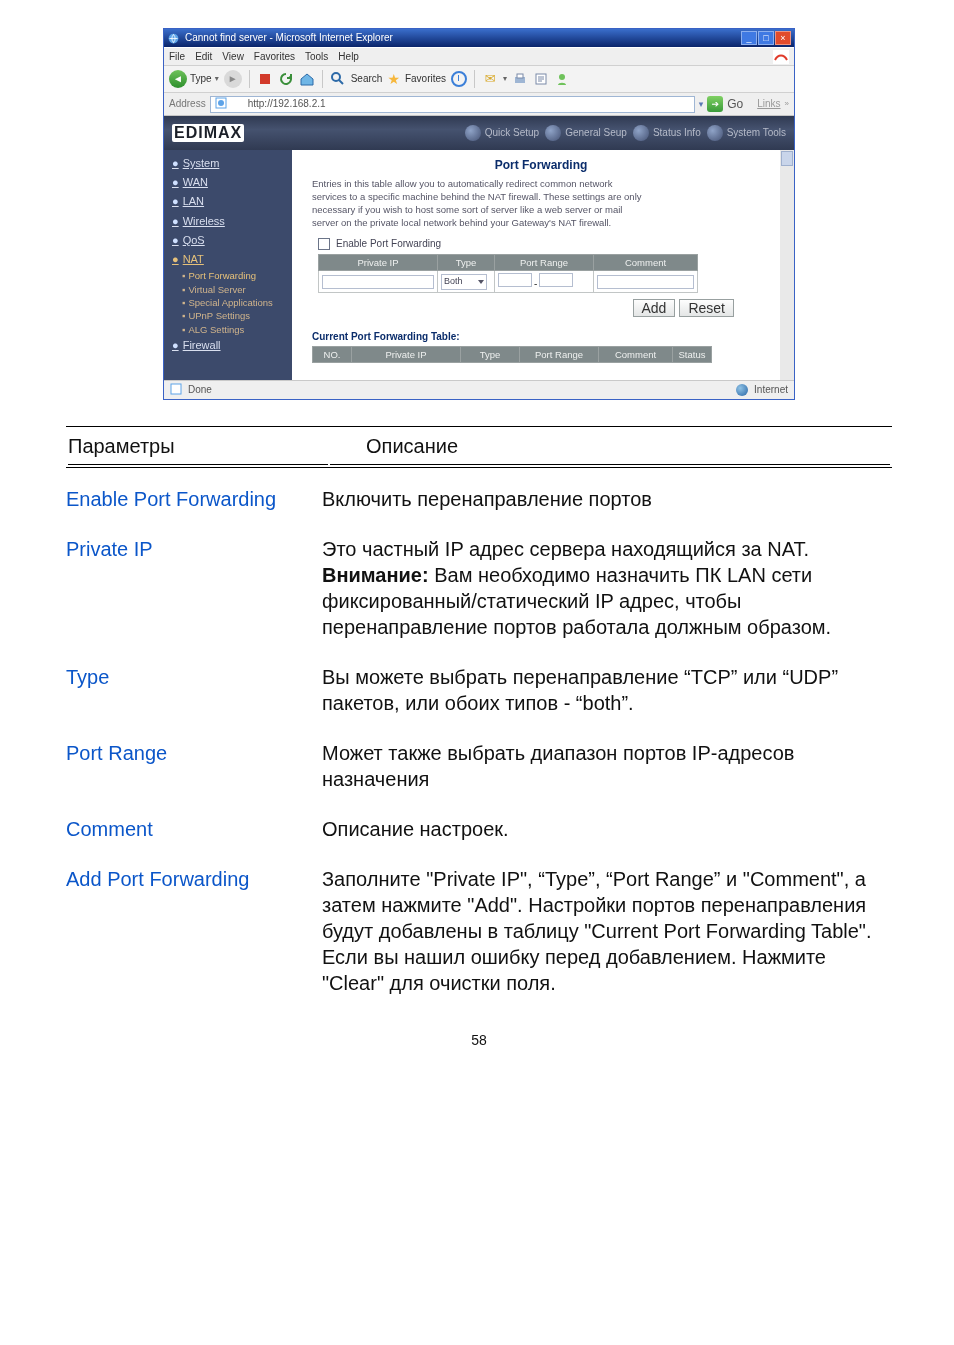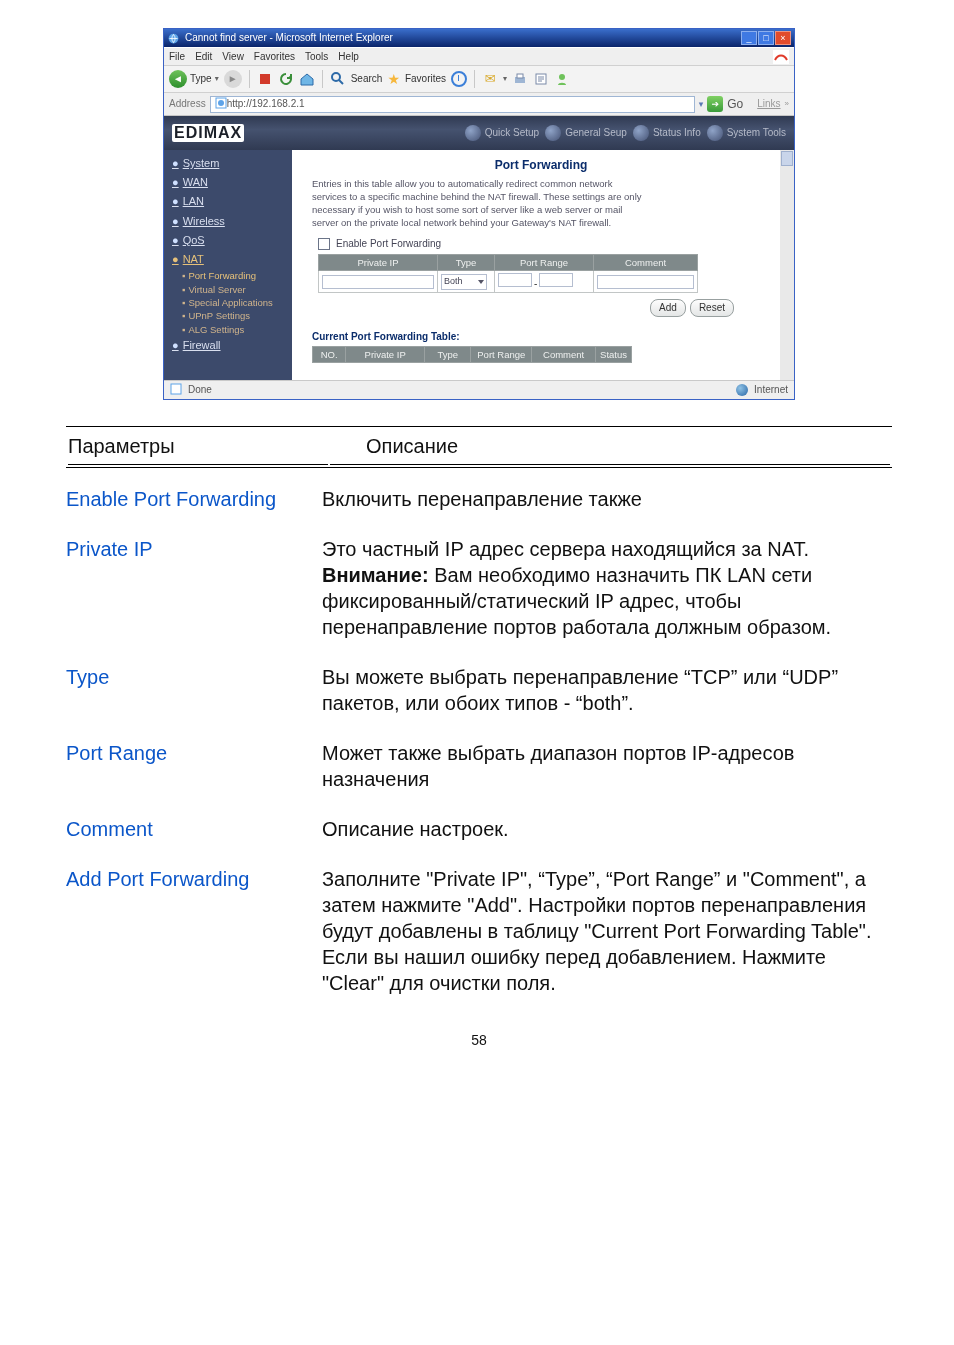--- a/index.html
+++ b/index.html
@@ -38,21 +38,21 @@
   .back-circle{width:18px;height:18px;border-radius:50%;background:linear-gradient(#6fc25b,#2d8f2d);display:flex;align-items:center;justify-content:center;color:#fff;font-size:10px;}
   .fwd-circle{width:18px;height:18px;border-radius:50%;background:#d9d9d9;display:flex;align-items:center;justify-content:center;color:#888;font-size:10px;}
   .sep{width:1px;height:18px;background:#c8c8c8;margin:0 2px;}
   .star{color:#f6b73c;font-size:14px;line-height:1;}
   .hist-ico{width:16px;height:16px;border-radius:50%;border:2px solid #3b7fd8;box-sizing:border-box;position:relative;}
   .hist-ico::after{content:"";position:absolute;left:45%;top:20%;width:1px;height:45%;background:#3b7fd8;}
   .mail-ico{color:#d9aa2c;font-size:13px;}
 
   .addressbar{height:22px;background:#efefef;border-bottom:1px solid #c6c6c6;display:flex;align-items:center;gap:4px;padding:0 5px;color:#555;}
   .addr-label{color:#777;font-size:10px;}
-  .addr-field{flex:1;height:15px;border:1px solid #9fb6d4;background:#fff;display:flex;align-items:center;padding:0 4px;color:#555;font-size:10px;gap:0;}
+  .addr-field{flex:1;height:15px;border:1px solid #9fb6d4;background:#fff;display:flex;align-items:center;padding:0 4px;color:#555;font-size:10px;gap:21px;}
   .go-btn{width:16px;height:16px;border-radius:3px;background:linear-gradient(#7fd063,#3a9b3a);display:flex;align-items:center;justify-content:center;color:#fff;font-size:9px;}
   .links-label{color:#999;font-size:10px;text-decoration:underline;}
 
   
   .router-hdr{height:34px;background:linear-gradient(#303a52,#45526f 40%,#303a52);display:flex;align-items:center;padding:0 8px;gap:10px;color:#aab0bf;}
   .logo{font-family:Arial,sans-serif;color:#1b1f28;font-weight:900;font-size:16px;letter-spacing:1px;background:#fff;padding:1px 2px;border-radius:2px;line-height:1;}
   .hdr-tabs{margin-left:auto;display:flex;gap:6px;align-items:center;}
   .hdr-tab{display:flex;align-items:center;gap:4px;color:#b5bac8;font-size:10px;}
   .globe{width:16px;height:16px;border-radius:50%;background:radial-gradient(circle at 35% 35%,#8fa3c7,#445173);display:inline-block;}
 
@@ -71,23 +71,23 @@
   .pf-desc{color:#556;font-size:9.5px;line-height:1.35;text-align:left;max-width:330px;}
   .pf-enable{margin:8px 0 4px 6px;display:flex;align-items:center;gap:6px;color:#445;font-size:10px;}
   .pf-chk{width:10px;height:10px;border:1px solid #6b7488;background:#fff;display:inline-block;}
   .pf-input-table{margin-left:6px;width:380px;border-collapse:collapse;}
   .pf-input-table th{background:var(--table-head);color:#eef0ef;font-weight:400;font-size:9.5px;padding:2px 4px;text-align:center;border:1px solid #9aa1a1;}
   .pf-input-table td{background:#fff;border:1px solid #c2c6c6;padding:2px 3px;height:16px;}
   .inp{width:100%;height:14px;border:1px solid #b5bed0;box-sizing:border-box;font-size:9px;padding:0 2px;background:#fff;}
   .sel{font-size:9px;color:#445;height:14px;border:1px solid #b5bed0;width:40px;padding:0 2px;display:inline-flex;align-items:center;justify-content:space-between;background:#fff;}
   .sel::after{content:"";border-left:3px solid transparent;border-right:3px solid transparent;border-top:4px solid #556;margin-left:3px;}
   .btnbar{display:flex;gap:4px;justify-content:flex-end;margin:6px 36px 10px 0;}
-  .btn{height:16px;padding:0 8px;font-size:10px;border:1px solid #98a0a0;background:linear-gradient(#fdfdfd,#e4e6e6);color:#333;display:inline-flex;align-items:center;border-radius:8px;}
+  .btn{height:16px;padding:0 8px;font-size:14px;border:1px solid #98a0a0;background:linear-gradient(#fdfdfd,#e4e6e6);color:#333;display:inline-flex;align-items:center;border-radius:0;}
   .curr-label{color:#0b2d6b;font-weight:700;font-size:10px;margin:14px 0 3px 0;}
-  .curr-table{width:320px;border-collapse:collapse;}
+  .curr-table{width:400px;border-collapse:collapse;}
   .curr-table th{background:var(--table-head);color:#eef0ef;font-weight:400;font-size:9.5px;padding:2px 4px;text-align:center;border:1px solid #9aa1a1;}
 
   .statusbar{height:18px;background:#efefef;border-top:1px solid #c9c9c9;display:flex;align-items:center;gap:6px;padding:0 6px;color:#555;font-size:10px;}
   .statusbar .spacer{flex:1;}
   .net-ico{width:12px;height:12px;border-radius:50%;background:radial-gradient(circle at 35% 35%,#8fc2e5,#2765a5);display:inline-block;}
 
   
   .doc-table{width:100%;border-top:1.5px solid #000;border-bottom:1.5px solid #000;margin:18px 0 6px 0;}
   .doc-table th{font-weight:400;font-size:20px;text-align:left;padding:6px 4px 6px 0;border-bottom:1px solid #000;}
   .doc-table th.col-desc{padding-left:36px;}
@@ -321,21 +321,21 @@
         <tr>
       <th style="width:256px;">Параметры</th>
       <th class="col-desc">Описание</th>
     </tr>
   </tbody>
     </table>
 
   <div class="doc-body" id="doc-body">
       <div class="row">
         <div class="param">Enable Port Forwarding</div>
-        <div class="desc">Включить перенаправление также</div>
+        <div class="desc">Включить перенаправление портов</div>
       </div>
       <div class="row">
         <div class="param">Private IP</div>
         <div class="desc">Это частный IP адрес сервера находящийся за NAT.<br><b>Внимание:</b> Вам необходимо назначить ПК LAN сети фиксированный/статический IP адрес, чтобы перенаправление портов работала должным образом.</div>
       </div>
       <div class="row">
         <div class="param">Type</div>
         <div class="desc">Вы можете выбрать перенаправление “TCP” или “UDP” пакетов, или обоих типов - “both”.</div>
       </div>
       <div class="row">

